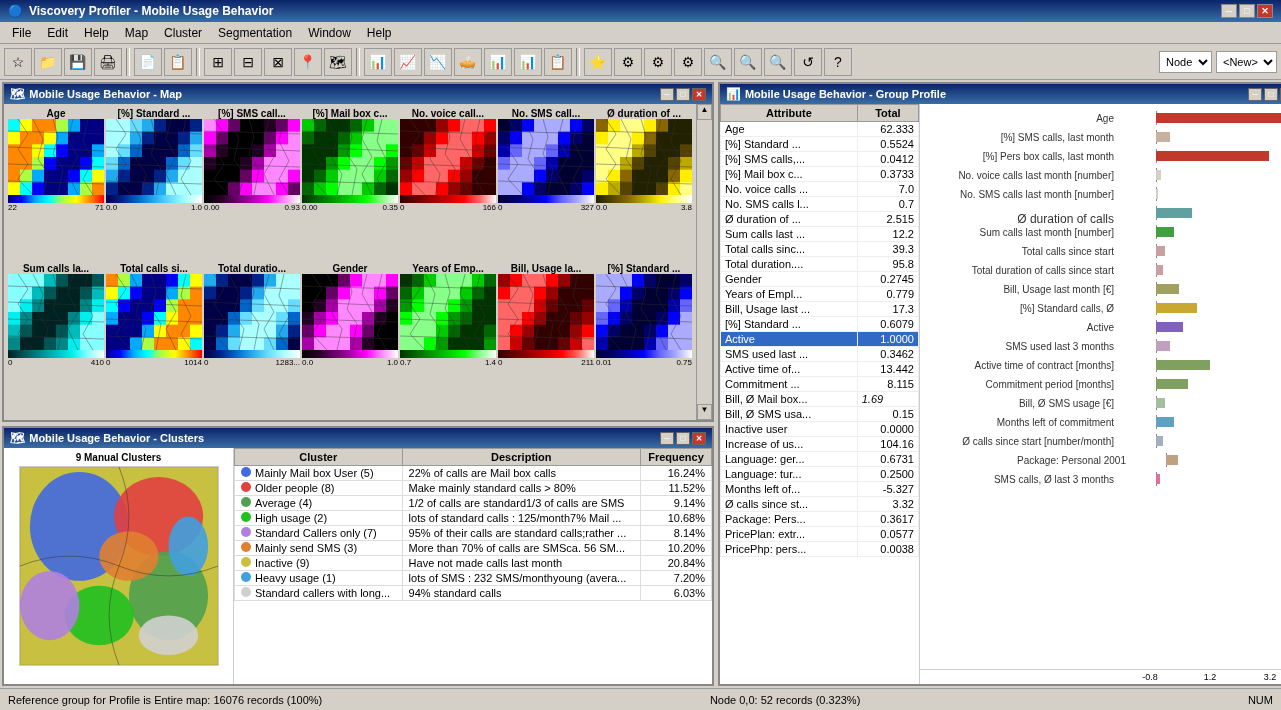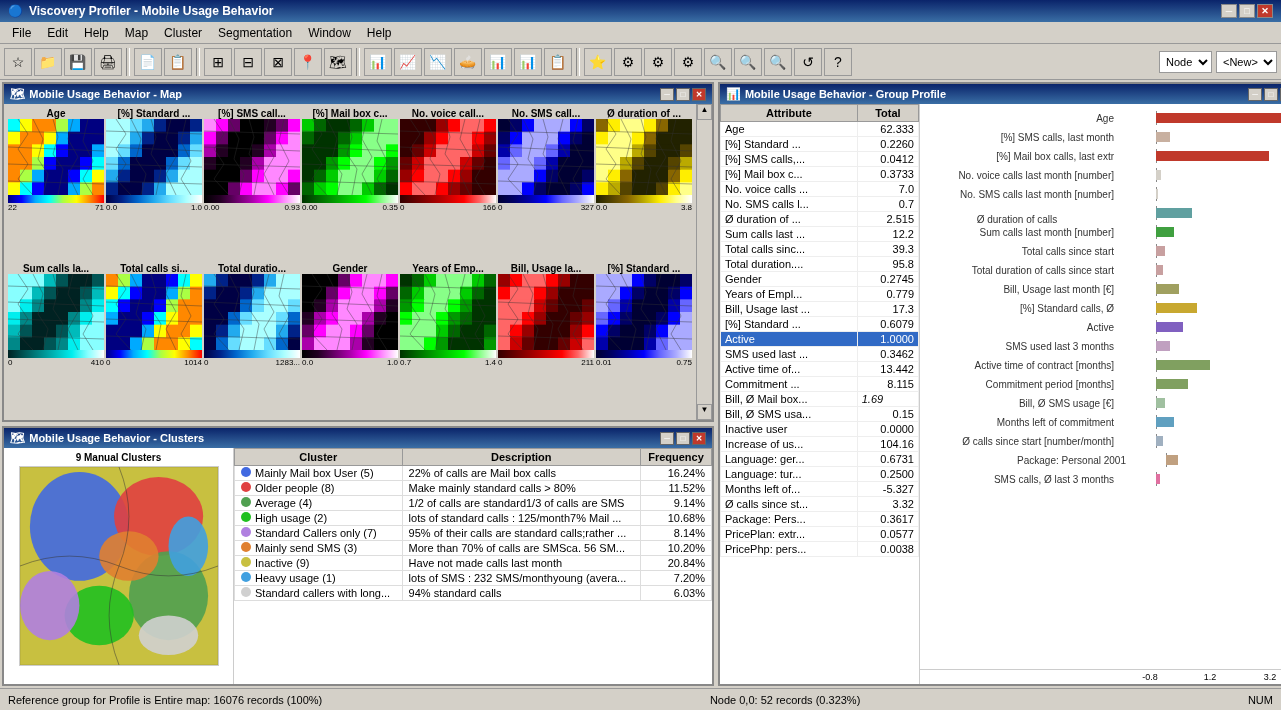--- a/index.html
+++ b/index.html
@@ -1317,21 +1317,21 @@
               <th>Total</th>
             </tr>
           </thead>
           <tbody id="attr-tbody">
               <tr>
                 <td>Age</td>
                 <td style="text-align: right;">62.333</td>
               </tr>
               <tr>
                 <td>[%] Standard ...</td>
-                <td style="text-align: right;">0.2260</td>
+                <td style="text-align: right;">0.5524</td>
               </tr>
               <tr>
                 <td>[%] SMS calls,...</td>
                 <td style="text-align: right;">0.0412</td>
               </tr>
               <tr>
                 <td>[%] Mail box c...</td>
                 <td style="text-align: right;">0.3733</td>
               </tr>
               <tr>
@@ -1449,42 +1449,42 @@
               </div>
             </div>
             <div style="display: flex; align-items: center; height: 18px; margin: 1px 0px;">
               <div style="width: 200px; text-align: right; font-size: 10px; padding-right: 6px; overflow: hidden; text-overflow: ellipsis; white-space: nowrap; color: rgb(51, 51, 51);">[%] SMS calls, last month</div>
               <div style="flex: 1 1 0%; position: relative; height: 14px;">
                 <div style="position: absolute; left: 20%; top: 0px; height: 100%; width: 1px; background: rgb(136, 136, 136);"></div>
                 <div style="position: absolute; left: 20%; top: 2px; height: 10px; width: 7.5%; background: rgb(200, 176, 160);"></div>
               </div>
             </div>
             <div style="display: flex; align-items: center; height: 18px; margin: 1px 0px;">
-              <div style="width: 200px; text-align: right; font-size: 10px; padding-right: 6px; overflow: hidden; text-overflow: ellipsis; white-space: nowrap; color: rgb(51, 51, 51);">[%] Mail box calls, last extr</div>
+              <div style="width: 200px; text-align: right; font-size: 10px; padding-right: 6px; overflow: hidden; text-overflow: ellipsis; white-space: nowrap; color: rgb(51, 51, 51);">[%] Pers box calls, last month</div>
               <div style="flex: 1 1 0%; position: relative; height: 14px;">
                 <div style="position: absolute; left: 20%; top: 0px; height: 100%; width: 1px; background: rgb(136, 136, 136);"></div>
                 <div style="position: absolute; left: 20%; top: 2px; height: 10px; width: 62.5%; background: rgb(192, 57, 43);"></div>
               </div>
             </div>
             <div style="display: flex; align-items: center; height: 18px; margin: 1px 0px;">
               <div style="width: 200px; text-align: right; font-size: 10px; padding-right: 6px; overflow: hidden; text-overflow: ellipsis; white-space: nowrap; color: rgb(51, 51, 51);">No. voice calls last month [number]</div>
               <div style="flex: 1 1 0%; position: relative; height: 14px;">
                 <div style="position: absolute; left: 20%; top: 0px; height: 100%; width: 1px; background: rgb(136, 136, 136);"></div>
                 <div style="position: absolute; left: 20%; top: 2px; height: 10px; width: 2.5%; background: rgb(212, 208, 200);"></div>
               </div>
             </div>
             <div style="display: flex; align-items: center; height: 18px; margin: 1px 0px;">
               <div style="width: 200px; text-align: right; font-size: 10px; padding-right: 6px; overflow: hidden; text-overflow: ellipsis; white-space: nowrap; color: rgb(51, 51, 51);">No. SMS calls last month [number]</div>
               <div style="flex: 1 1 0%; position: relative; height: 14px;">
                 <div style="position: absolute; left: 20%; top: 0px; height: 100%; width: 1px; background: rgb(136, 136, 136);"></div>
                 <div style="position: absolute; left: 20%; top: 2px; height: 10px; width: 1.25%; background: rgb(212, 208, 200);"></div>
               </div>
             </div>
             <div style="display: flex; align-items: center; height: 18px; margin: 1px 0px;">
-              <div style="width: 200px; text-align: center; font-size: 10px; padding-right: 6px; overflow: hidden; text-overflow: ellipsis; white-space: nowrap; color: rgb(51, 51, 51); margin-top: 12px;">Ø duration of calls</div>
+              <div style="width: 200px; text-align: right; font-size: 12px; padding-right: 6px; overflow: hidden; text-overflow: ellipsis; white-space: nowrap; color: rgb(51, 51, 51); margin-top: 12px;">Ø duration of calls</div>
               <div style="flex: 1 1 0%; position: relative; height: 14px;">
                 <div style="position: absolute; left: 20%; top: 0px; height: 100%; width: 1px; background: rgb(136, 136, 136);"></div>
                 <div style="position: absolute; left: 20%; top: 2px; height: 10px; width: 20%; background: rgb(96, 160, 160);"></div>
               </div>
             </div>
             <div style="display: flex; align-items: center; height: 18px; margin: 1px 0px;">
               <div style="width: 200px; text-align: right; font-size: 10px; padding-right: 6px; overflow: hidden; text-overflow: ellipsis; white-space: nowrap; color: rgb(51, 51, 51);">Sum calls last month [number]</div>
               <div style="flex: 1 1 0%; position: relative; height: 14px;">
                 <div style="position: absolute; left: 20%; top: 0px; height: 100%; width: 1px; background: rgb(136, 136, 136);"></div>
                 <div style="position: absolute; left: 20%; top: 2px; height: 10px; width: 10%; background: rgb(64, 160, 64);"></div>

